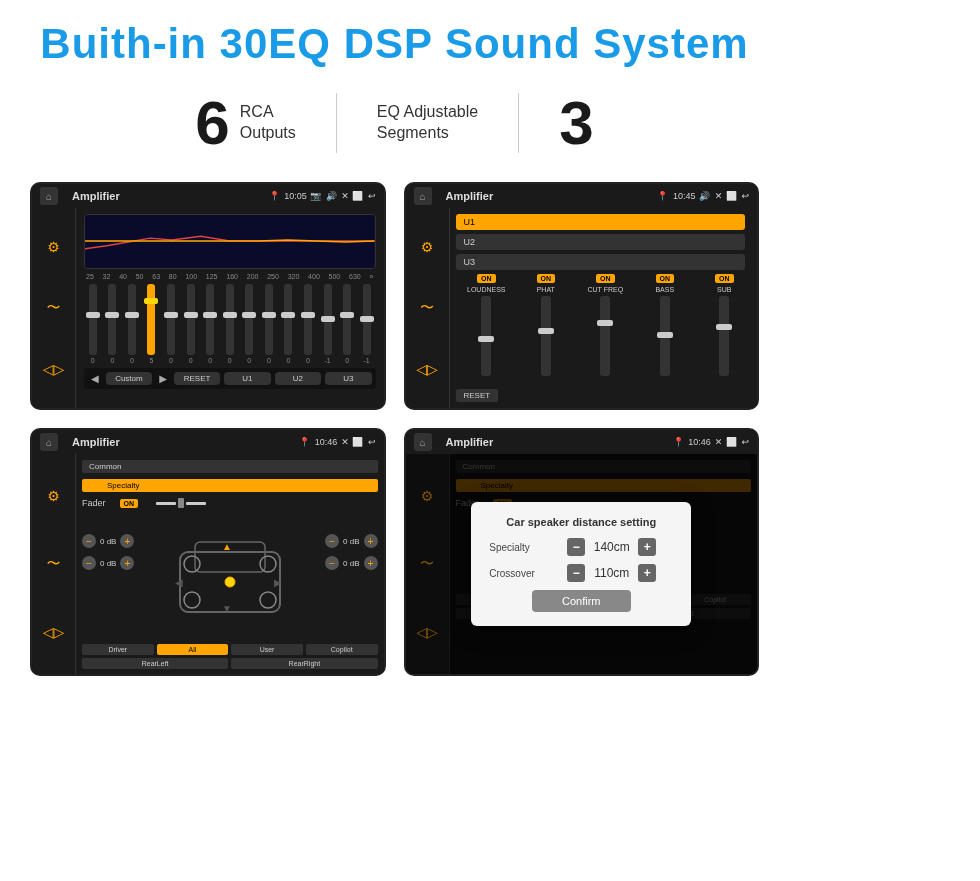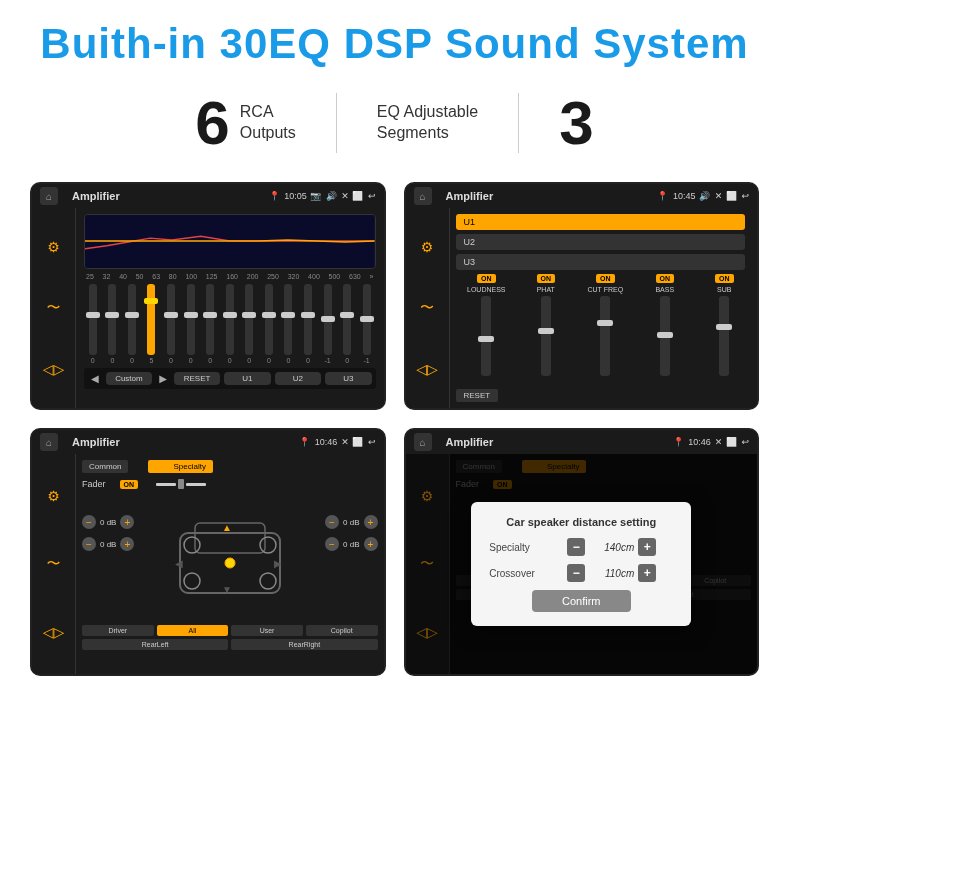--- a/index.html
+++ b/index.html
@@ -299,22 +299,23 @@
 
     
     .settings-content {
       flex: 1;
       background: #1a1a1a;
       padding: 6px;
     }
 
     .settings-tabs {
       display: flex;
-      gap: 20px;
+      gap: 6px;
       margin-bottom: 6px;
+      flex-direction: column;
     }
 
     .settings-tab {
       background: #333;
       color: #ccc;
       font-size: 8px;
       padding: 2px 7px;
       border-radius: 2px;
     }
 
@@ -435,25 +436,24 @@
       color: white;
       border-radius: 3px;
       display: flex;
       align-items: center;
       justify-content: center;
       font-size: 12px;
       font-weight: bold;
     }
 
     .dialog-value {
-      font-size: 10px;
+      font-size: 12px;
       color: #333;
       min-width: 45px;
-      text-align: right;
-      font-style: italic;
+      text-align: center;
     }
 
     .dialog-confirm {
       background: #888;
       color: white;
       border: none;
       border-radius: 4px;
       padding: 5px 30px;
       font-size: 11px;
       display: block;

